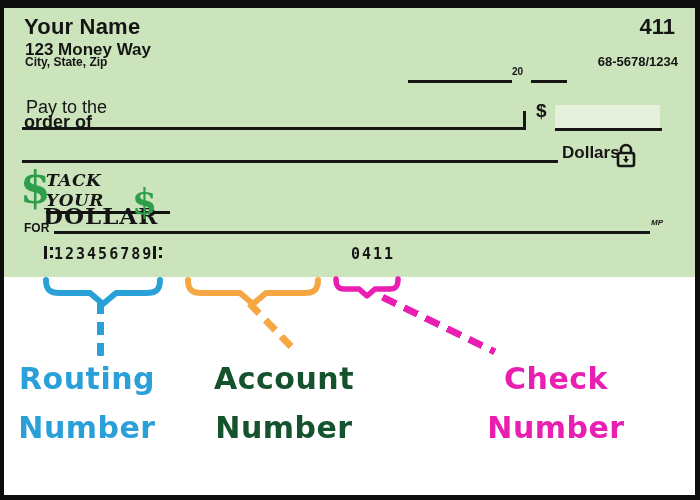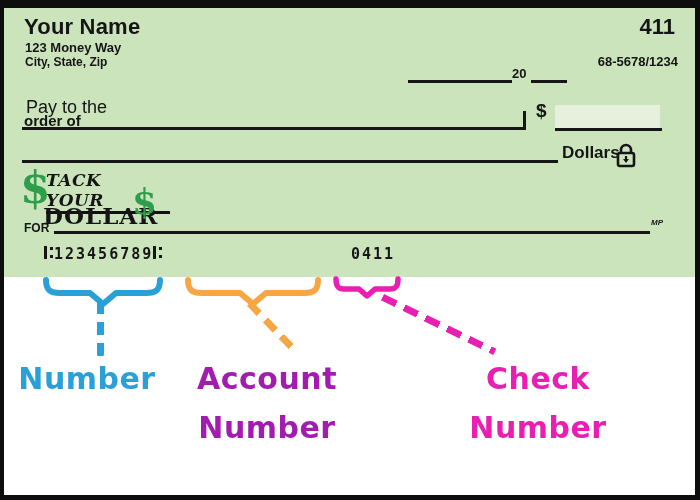--- a/index.html
+++ b/index.html
@@ -5,32 +5,32 @@
   html,body{margin:0;padding:0;background:#ffffff;}
   .frame{position:relative;width:700px;height:500px;background:#ffffff;overflow:hidden;
          font-family:"Liberation Sans","DejaVu Sans",sans-serif;color:#151515;}
   .frame-border{position:absolute;inset:0;border-top:8px solid #0d0d0d;border-left:4px solid #0d0d0d;
          border-right:5px solid #0d0d0d;border-bottom:5px solid #0d0d0d;z-index:60;pointer-events:none;}
   .abs{position:absolute;}
   .check-bg{left:0;top:0;width:700px;height:277px;background:#cce4bc;}
   .ink-line{background:#161616;height:3px;}
   
   .payor-name{left:24px;top:14px;font-size:22px;font-weight:bold;letter-spacing:0.2px;}
-  .payor-addr1{left:25px;top:40px;font-size:13px;font-weight:bold;}
+  .payor-addr1{left:25px;top:40px;font-size:17px;font-weight:bold;}
   .payor-addr2{left:25px;top:55px;font-size:12px;font-weight:bold;}
   
   .check-no-top{right:25px;top:14px;font-size:22px;font-weight:bold;}
   .fraction{right:22px;top:54px;font-size:13px;font-weight:bold;}
   
   .date-line-long{left:408px;top:80px;width:104px;}
-  .date-prefix{left:512px;top:66px;font-size:13px;font-weight:bold;text-align:right;}
+  .date-prefix{left:512px;top:66px;font-size:10px;font-weight:bold;text-align:right;}
   .date-line-short{left:531px;top:80px;width:36px;}
   
   .payto-1{left:26px;top:97px;font-size:18px;font-weight:normal;}
-  .payto-2{left:24px;top:112px;font-size:15px;font-weight:bold;}
+  .payto-2{left:24px;top:112px;font-size:18px;font-weight:bold;}
   .payee-line{left:22px;top:127px;width:503px;}
   .payee-tick{left:523px;top:111px;width:3px;height:19px;background:#161616;}
   .dollar-sign{left:536px;top:100px;font-size:19px;font-weight:bold;}
   .amount-box{left:555px;top:105px;width:105px;height:23px;background:#e7efdd;}
   .amount-underline{left:555px;top:128px;width:107px;}
   
   .dollars-line{left:22px;top:160px;width:536px;}
   .dollars-label{left:562px;top:143px;font-size:17px;font-weight:bold;}
   .lock{left:615px;top:142px;width:22px;height:26px;}
   
@@ -67,22 +67,22 @@
   .dash-blue{left:97px;top:301px;width:6.5px;height:56px;border-radius:3px;
         background:repeating-linear-gradient(180deg,#2aa0d8 0 13px,transparent 13px 21px);}
   .dash-orange{left:252px;top:301px;width:64px;height:6.5px;transform-origin:0 0;transform:rotate(46deg);
         background:repeating-linear-gradient(90deg,#f6a744 0 14px,transparent 14px 23px);}
   .dash-pink{left:384px;top:294px;width:125px;height:6.5px;transform-origin:0 0;transform:rotate(26deg);
         background:repeating-linear-gradient(90deg,#e91fb2 0 15px,transparent 15px 24px);}
   
   .callout{top:354px;width:140px;text-align:center;font-family:"DejaVu Sans",sans-serif;
         font-size:30px;font-weight:bold;line-height:49px;letter-spacing:0.5px;}
   .callout-routing{left:17px;color:#2aa0d8;}
-  .callout-account{left:197px;color:#a21caf;}
-  .callout-check{left:468px;color:#e91fb2;text-align:center;}
+  .callout-account{left:214px;color:#14532d;}
+  .callout-check{left:486px;color:#e91fb2;text-align:center;}
 </style>
 </head>
 <body>
 
 <div class="frame">
   <div class="abs check-bg"></div>
 
   <div class="abs payor-name">Your Name</div>
   <div class="abs payor-addr1">123 Money Way</div>
   <div class="abs payor-addr2">City, State, Zip</div>
@@ -135,20 +135,21 @@
   </svg>
   <svg class="abs brace brace-pink" width="68" height="24" viewBox="0 0 68 24">
     <path d="M3,3 C3,10 5,13 11,13 L26,13 L34,20 L42,13 L57,13 C63,13 65,10 65,3" stroke="#e91fb2" stroke-width="5.5"></path>
   </svg>
 
   <div class="abs dash-blue"></div>
   <div class="abs dash-orange"></div>
   <div class="abs dash-pink"></div>
 
   <div class="abs callout callout-routing">
+    <div>Routing</div>
     <div>Number</div>
   </div>
   <div class="abs callout callout-account">
     <div>Account</div>
     <div>Number</div>
   </div>
   <div class="abs callout callout-check">
     <div>Check</div>
     <div>Number</div>
   </div>

